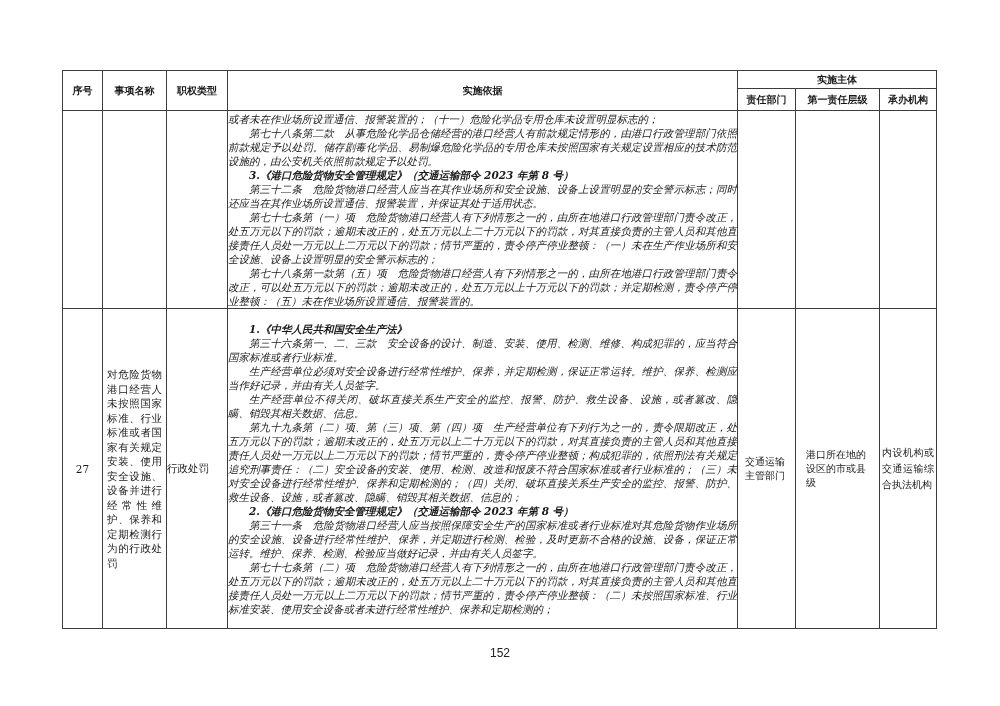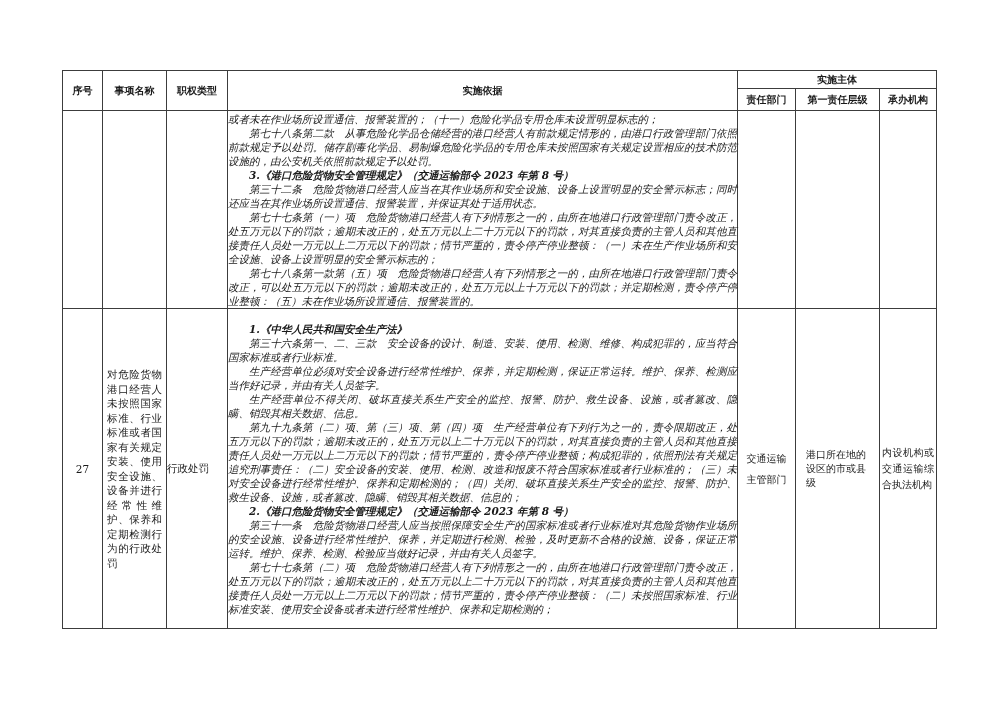--- a/index.html
+++ b/index.html
@@ -31,21 +31,21 @@
   }
   td.cell-type{text-align:left;font-size:10.5px;}
   td.cell-basis{vertical-align:middle;padding:1px 4px;font-style:italic;}
   p.law{
     margin:0;font-size:10.5px;line-height:14px;
     text-align:justify;text-justify:inter-ideograph;
   }
   p.law.indent{text-indent:21px;}
   p.law.bold{font-weight:bold;}
   td.cell-dept{vertical-align:middle;}
-  td.cell-dept .wrap{padding:0 7px;font-size:10px;line-height:21px;text-align:center;}
+  td.cell-dept .wrap{padding:0 7px;font-size:10px;line-height:14px;text-align:left;}
   td.cell-level{vertical-align:middle;}
   td.cell-level .wrap{padding:0 10px;font-size:10px;line-height:14px;}
   td.cell-org{vertical-align:middle;}
   td.cell-org .wrap{padding:0 2px;font-size:10px;line-height:16px;text-align:justify;text-justify:inter-ideograph;}
   .page-number{
     position:absolute;left:0;right:0;top:646px;text-align:center;
     font-size:12px;font-family:"Liberation Sans","DejaVu Sans",sans-serif;color:#222;
   }
 </style>
 </head>
@@ -124,14 +124,15 @@
         <td class="cell-level">
             <div class="wrap">港口所在地的设区的市或县级</div>
           </td>
         <td class="cell-org">
             <div class="wrap">内设机构或交通运输综合执法机构</div>
           </td>
       </tr>
     </tbody>
   </table>
 
+  <div class="page-number">152</div>
 
 </div>
 
 </body></html>

